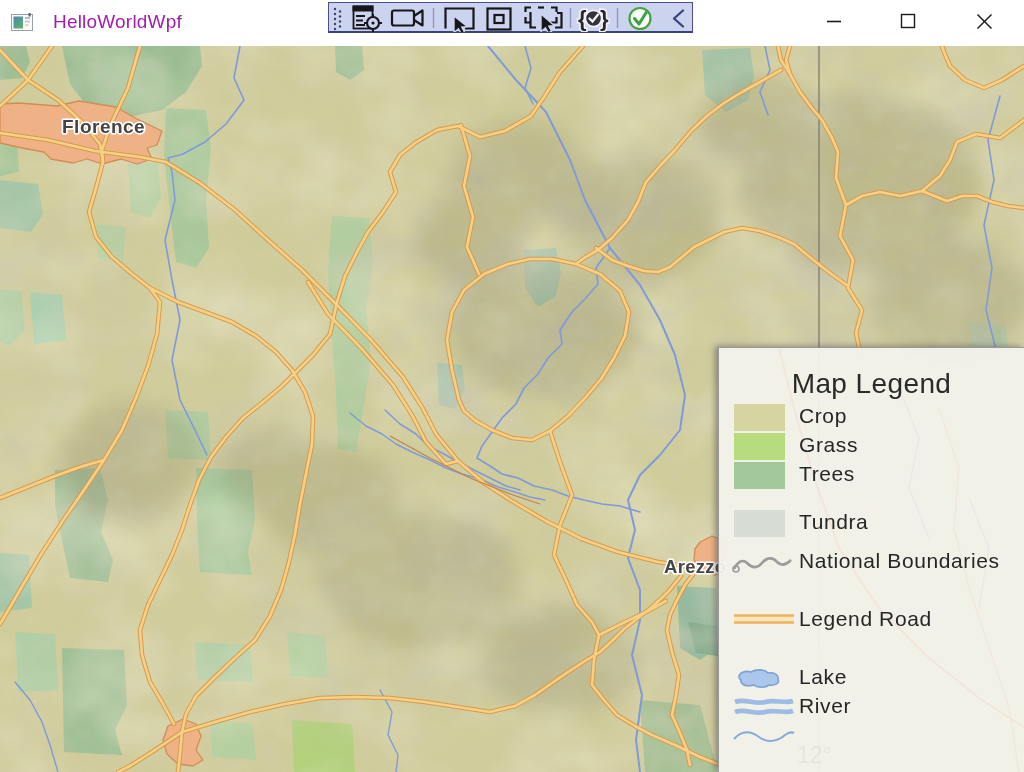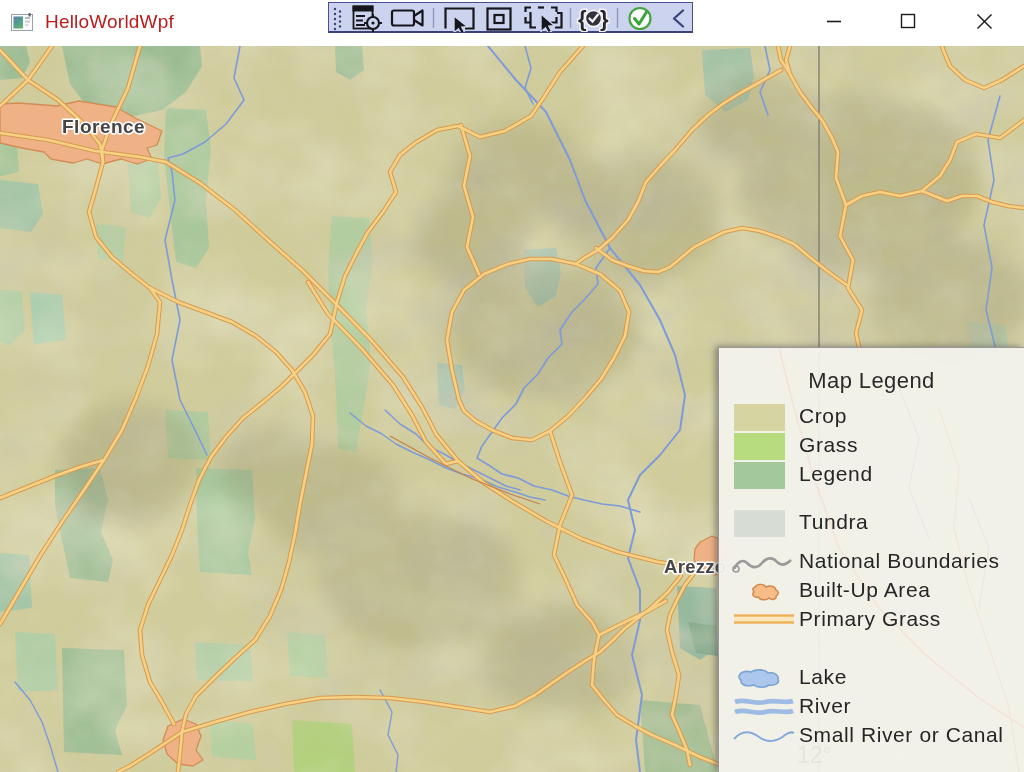--- a/index.html
+++ b/index.html
@@ -1,26 +1,26 @@
 <!DOCTYPE html>
 <html><head>
 <meta charset="utf-8">
 <style>
   html,body{margin:0;padding:0;background:#fff;}
   *{box-sizing:border-box;}
   #win{position:relative;width:1024px;height:772px;overflow:hidden;font-family:"Liberation Sans",sans-serif;background:#fff;}
   #titlebar{position:absolute;left:0;top:0;width:1024px;height:46px;background:#ffffff;}
   #appicon{position:absolute;left:11px;top:13px;width:23px;height:18px;}
-  #apptitle{position:absolute;left:45px;top:11px;font-size:19px;color:#b91c1c;letter-spacing:0.2px;}
+  #apptitle{position:absolute;left:53px;top:11px;font-size:19px;color:#a21caf;letter-spacing:0.2px;}
   #toolbar{position:absolute;left:328px;top:2px;width:365px;height:31px;background:#ccd3ee;border:1px solid #47508c;border-bottom:2px solid #39437a;}
   #mapwrap{position:absolute;left:0;top:46px;width:828px;height:726px;}
   #legend{position:absolute;left:718px;top:347px;width:306px;height:425px;
      background:rgba(243,242,236,0.95);border-left:1px solid #999;border-top:1px solid #999;
      box-shadow:-3px -1px 6px rgba(70,70,70,0.5);color:#2b2b2b;}
-  #legtitle{position:absolute;left:0;top:20px;width:100%;text-align:center;font-size:22px;color:#2a2a2a;letter-spacing:0.4px;}
+  #legtitle{position:absolute;left:0;top:20px;width:100%;text-align:center;font-size:28px;color:#2a2a2a;letter-spacing:0.4px;}
   .lrow{position:absolute;left:0;height:29px;width:100%;}
   .lsw{position:absolute;left:15px;top:1px;width:51px;height:27px;}
   .ltx{position:absolute;left:80px;top:1px;font-size:21px;letter-spacing:0.6px;color:#262626;white-space:nowrap;}
   .lsym{position:absolute;left:10px;top:0px;}
 </style>
 </head>
 <body>
 <div id="win">
   <div id="titlebar"></div>
   <div id="mapwrap">
@@ -197,65 +197,58 @@
     <div class="lrow" style="top:84px">
         <div class="lsw" style="background:#b6dc7e"></div>
         <div class="ltx">Grass</div>
       </div>
     <div class="lrow" style="top:55px">
         <div class="lsw" style="background:#d6d5a2"></div>
         <div class="ltx">Crop</div>
       </div>
     <div class="lrow" style="top:113px">
         <div class="lsw" style="background:#a2c89b"></div>
-        <div class="ltx">Legend</div>
+        <div class="ltx">Trees</div>
       </div>
     <div class="lrow" style="top:161px">
         <div class="lsw" style="background:#d7dcd4"></div>
         <div class="ltx">Tundra</div>
       </div>
     <div class="lrow" style="top:200px">
       <svg class="lsym" width="70" height="29">
           <path d="M5,21 C9,13 14,11 18,15 C23,20 28,21 33,15 C38,9 44,9 48,14 C52,18 57,17 62,12" fill="none" stroke="#9b9b9b" stroke-width="2.6"></path>
           <circle cx="7" cy="21" r="3" fill="none" stroke="#9b9b9b" stroke-width="1.6"></circle>
         </svg>
       <div class="ltx">National Boundaries</div>
       </div>
-    <div class="lrow" style="top:229px">
-      <svg class="lsym" width="70" height="29">
-          <path d="M26,10 C29,6 35,7 37,10 C41,8 46,9 47,13 C50,14 50,18 47,19 C48,22 43,24 40,21 C37,24 31,23 29,20 C25,21 22,17 25,15 C23,12 24,11 26,10 Z" fill="#f6bd89" stroke="#d2874e" stroke-width="1.5"></path>
-        </svg>
-      <div class="ltx">Built-Up Area</div>
-      </div>
     <div class="lrow" style="top:258px">
       <svg class="lsym" width="70" height="29">
           <rect x="5" y="10" width="60" height="6" fill="#fbe7bb"></rect>
           <line x1="5" y1="9.5" x2="65" y2="9.5" stroke="#eeb25e" stroke-width="2.6"></line>
           <line x1="5" y1="16.5" x2="65" y2="16.5" stroke="#eeb25e" stroke-width="2.6"></line>
         </svg>
-      <div class="ltx">Primary Grass</div>
+      <div class="ltx">Legend Road</div>
       </div>
     <div class="lrow" style="top:316px">
       <svg class="lsym" width="70" height="29">
           <path d="M10,13 C10,9 16,6 22,8 C27,5 36,5 39,9 C45,8 50,11 49,15 C51,19 46,22 40,21 C36,24 28,24 25,21 C18,23 11,21 12,16 C10,15 10,14 10,13 Z" fill="#abc8ec" stroke="#7ba3d4" stroke-width="1.6"></path>
         </svg>
       <div class="ltx">Lake</div>
       </div>
     <div class="lrow" style="top:345px">
       <svg class="lsym" width="70" height="29">
           <path d="M6,9 C16,5 26,12 36,9 C46,6 56,11 64,8" fill="none" stroke="#9dbbe4" stroke-width="4.6"></path>
           <path d="M6,19 C16,15 26,22 36,19 C46,16 56,21 64,18" fill="none" stroke="#9dbbe4" stroke-width="4.6"></path>
         </svg>
       <div class="ltx">River</div>
       </div>
     <div class="lrow" style="top:374px">
       <svg class="lsym" width="70" height="29">
           <path d="M5,17 C13,8 22,9 30,15 C38,21 48,20 56,13 60,10 63,10 65,11" fill="none" stroke="#86a9dc" stroke-width="2"></path>
         </svg>
-      <div class="ltx">Small River or Canal</div>
       </div>
   </div>
   <svg id="appicon" viewBox="0 0 23 18" xmlns="http://www.w3.org/2000/svg">
     <defs>
         <linearGradient id="ig" x1="0" y1="0" x2="0.6" y2="1">
       <stop offset="0" stop-color="#5b7fae"></stop>
           <stop offset="0.55" stop-color="#4f9e8e"></stop>
           <stop offset="1" stop-color="#63ad74"></stop>
     </linearGradient>
       </defs>

